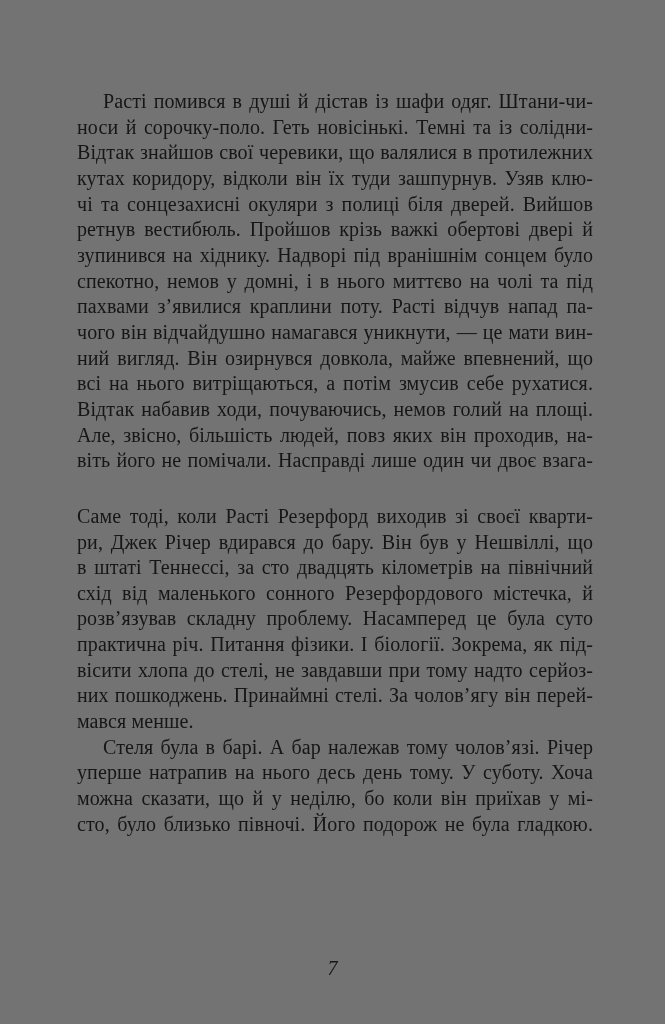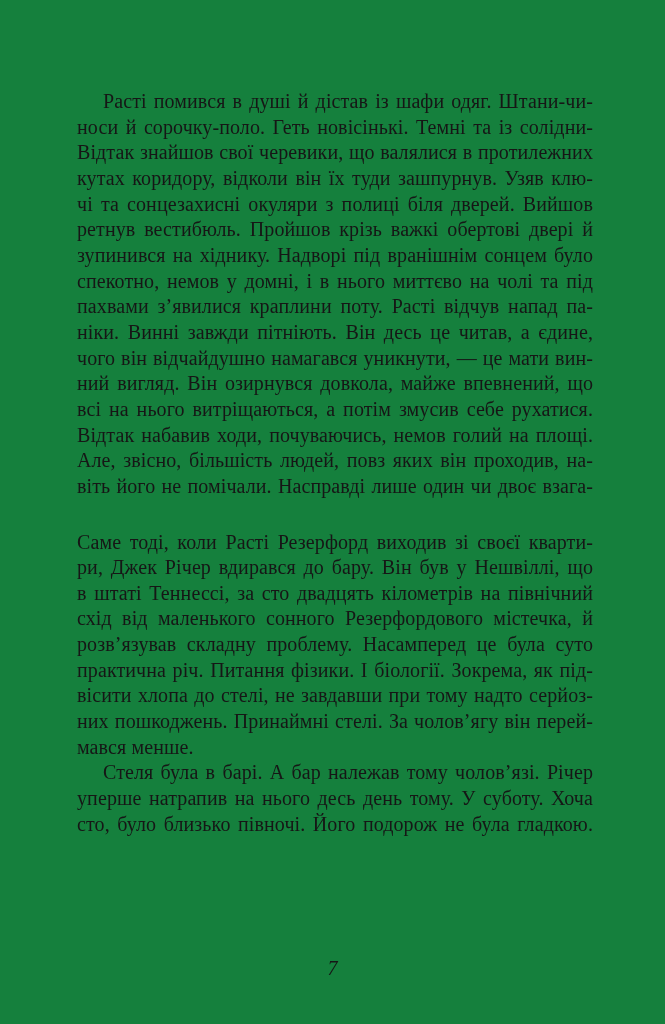--- a/index.html
+++ b/index.html
@@ -54,33 +54,32 @@
     width: 100%;
     text-align: center;
     font-style: italic;
     font-size: 20px;
     line-height: 25px;
   }
 </style>
 </head>
 <body>
 
-<div class="page" style="background: #15803d; color: rgb(22, 22, 22);">
+<div class="page" style="background: #737373; color: rgb(22, 22, 22);">
   <div class="text-block" id="text-block">
       <div class="para">
         <div class="line indent">Расті помився в душі й дістав із шафи одяг. Штани-чи-</div>
         <div class="line">носи й сорочку-поло. Геть новісінькі. Темні та із солідни-</div>
         <div class="line">Відтак знайшов свої черевики, що валялися в протилежних</div>
         <div class="line">кутах коридору, відколи він їх туди зашпурнув. Узяв клю-</div>
         <div class="line">чі та сонцезахисні окуляри з полиці біля дверей. Вийшов</div>
         <div class="line">ретнув вестибюль. Пройшов крізь важкі обертові двері й</div>
         <div class="line">зупинився на хіднику. Надворі під вранішнім сонцем було</div>
         <div class="line">спекотно, немов у домні, і в нього миттєво на чолі та під</div>
         <div class="line">пахвами з’явилися краплини поту. Расті відчув напад па-</div>
-        <div class="line">ніки. Винні завжди пітніють. Він десь це читав, а єдине,</div>
         <div class="line">чого він відчайдушно намагався уникнути, — це мати вин-</div>
         <div class="line">ний вигляд. Він озирнувся довкола, майже впевнений, що</div>
         <div class="line">всі на нього витріщаються, а потім змусив себе рухатися.</div>
         <div class="line">Відтак набавив ходи, почуваючись, немов голий на площі.</div>
         <div class="line">Але, звісно, більшість людей, повз яких він проходив, на-</div>
         <div class="line">віть його не помічали. Насправді лише один чи двоє взага-</div>
       </div>
       <div class="para gap">
         <div class="line">Саме тоді, коли Расті Резерфорд виходив зі своєї кварти-</div>
         <div class="line">ри, Джек Річер вдирався до бару. Він був у Нешвіллі, що</div>
@@ -88,17 +87,18 @@
         <div class="line">схід від маленького сонного Резерфордового містечка, й</div>
         <div class="line">розв’язував складну проблему. Насамперед це була суто</div>
         <div class="line">практична річ. Питання фізики. І біології. Зокрема, як під-</div>
         <div class="line">вісити хлопа до стелі, не завдавши при тому надто серйоз-</div>
         <div class="line">них пошкоджень. Принаймні стелі. За чолов’ягу він перей-</div>
         <div class="line endline">мався менше.</div>
       </div>
       <div class="para">
         <div class="line indent">Стеля була в барі. А бар належав тому чолов’язі. Річер</div>
         <div class="line">уперше натрапив на нього десь день тому. У суботу. Хоча</div>
+        <div class="line">можна сказати, що й у неділю, бо коли він приїхав у мі-</div>
         <div class="line">сто, було близько півночі. Його подорож не була гладкою.</div>
       </div>
     </div>
   <div class="folio">7</div>
 </div>
 
 </body></html>

